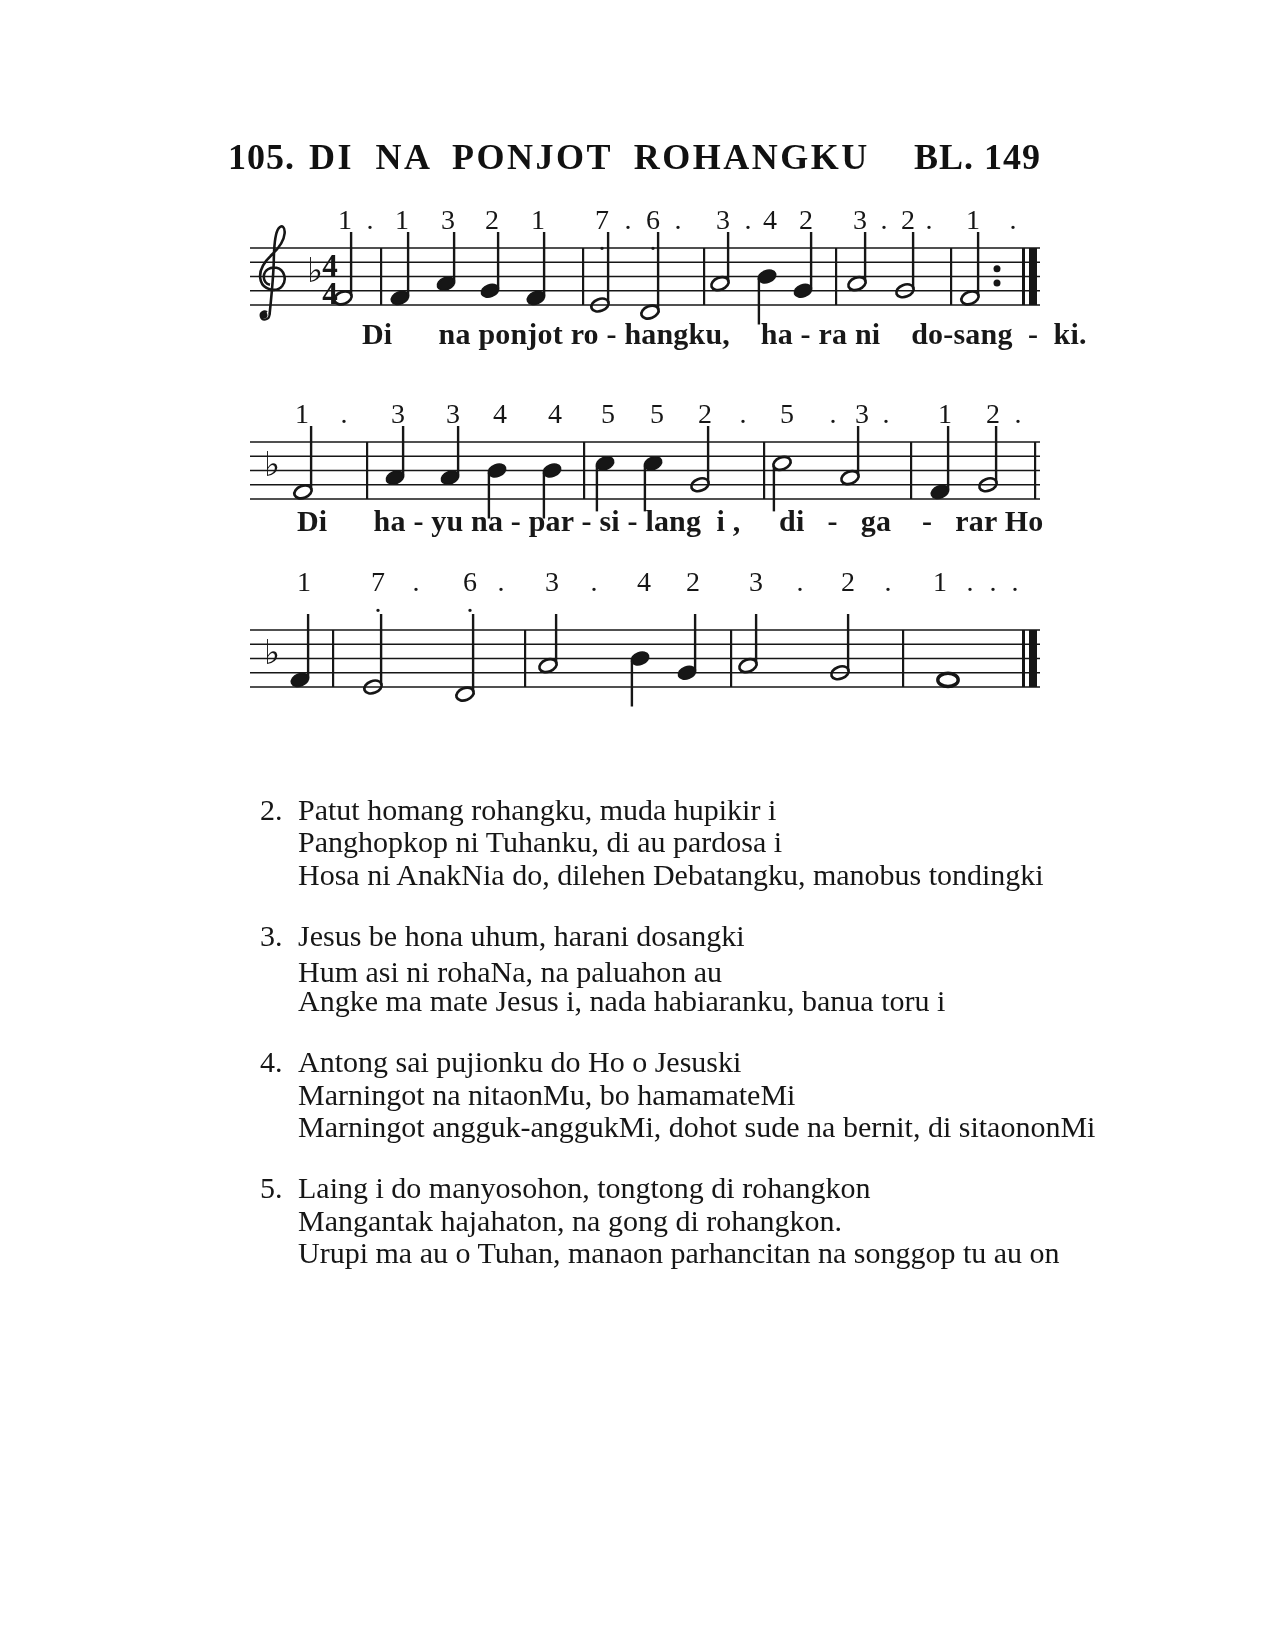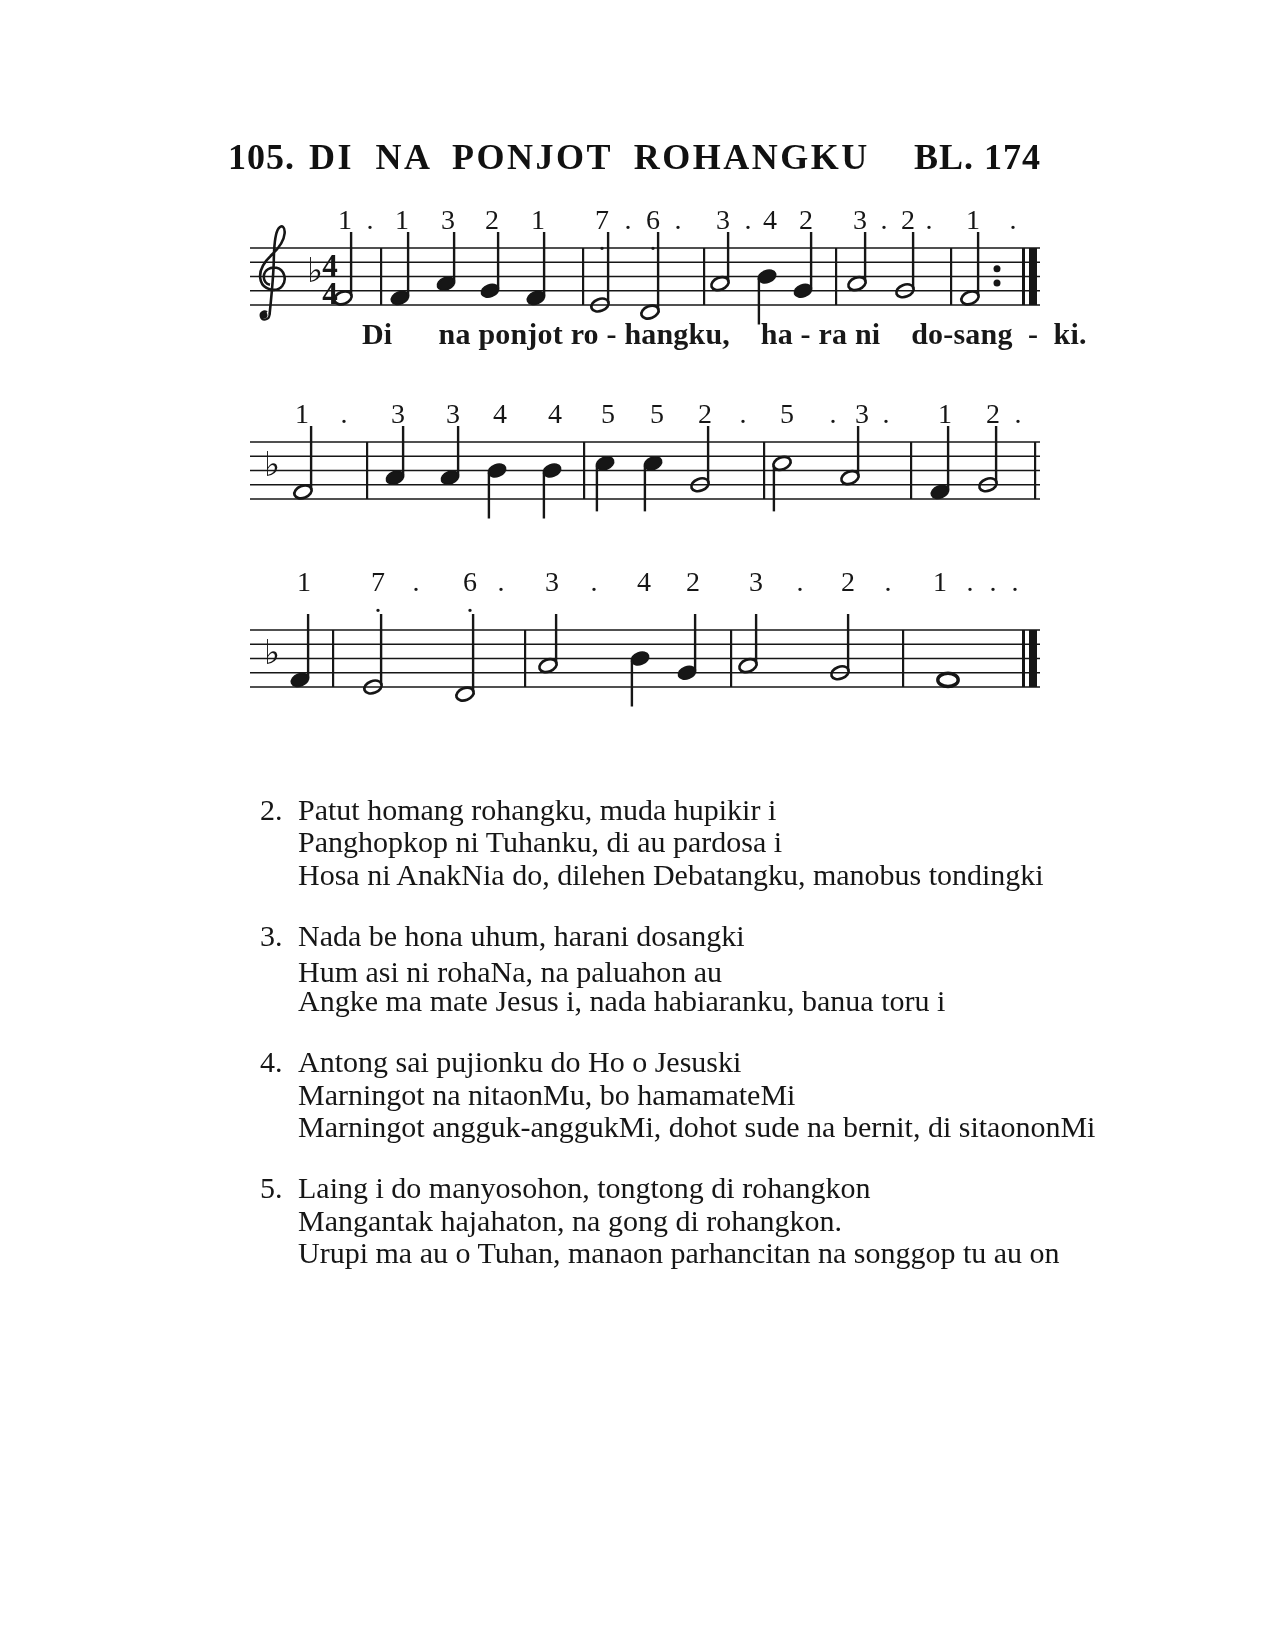--- a/index.html
+++ b/index.html
@@ -18,21 +18,21 @@
          letter-spacing:0.2px;color:#181818;}
   .staff-svg{position:absolute;}
   .verse-num{position:absolute;left:260px;font-size:30px;line-height:33px;}
   .verse-line{position:absolute;left:298px;font-size:30px;line-height:33px;white-space:pre;}
 </style>
 </head>
 <body>
 
 <div class="page">
   <div class="title">
-    <span class="tnum">105.</span><span class="ttl">DI NA PONJOT ROHANGKU</span><span class="tref">BL. 174</span>
+    <span class="tnum">105.</span><span class="ttl">DI NA PONJOT ROHANGKU</span><span class="tref">BL. 149</span>
   </div>
   <div id="music">
       <div class="staff-svg" style="left: 248px; top: 218px;"><svg width="800" height="120" viewBox="0 0 800 120">
           <line x1="2" x2="792" y1="30" y2="30" stroke="#161616" stroke-width="1.6"></line>
           <line x1="2" x2="792" y1="44.25" y2="44.25" stroke="#161616" stroke-width="1.6"></line>
           <line x1="2" x2="792" y1="58.5" y2="58.5" stroke="#161616" stroke-width="1.6"></line>
           <line x1="2" x2="792" y1="72.75" y2="72.75" stroke="#161616" stroke-width="1.6"></line>
           <line x1="2" x2="792" y1="87" y2="87" stroke="#161616" stroke-width="1.6"></line>
           <rect x="132" y="30" width="2.2" height="57" fill="#161616"></rect>
           <rect x="334" y="30" width="2.2" height="57" fill="#161616"></rect>
@@ -214,21 +214,21 @@
           <rect x="774" y="30" width="3" height="57" fill="#161616"></rect>
           <rect x="781" y="30" width="8" height="57" fill="#161616"></rect>
         </svg></div>
     </div>
   <div id="verses">
       <div class="verse-num" style="top: 793px;">2.</div>
       <div class="verse-line" style="top: 793px;">Patut homang rohangku, muda hupikir i</div>
       <div class="verse-line" style="top: 825px;">Panghopkop ni Tuhanku, di au pardosa i</div>
       <div class="verse-line" style="top: 858px;">Hosa ni AnakNia do, dilehen Debatangku, manobus tondingki</div>
       <div class="verse-num" style="top: 919px;">3.</div>
-      <div class="verse-line" style="top: 919px;">Nada be hona uhum, harani dosangki</div>
+      <div class="verse-line" style="top: 919px;">Jesus be hona uhum, harani dosangki</div>
       <div class="verse-line" style="top: 937px; margin-top: 18px;">Hum asi ni rohaNa, na paluahon au</div>
       <div class="verse-line" style="top: 984px;">Angke ma mate Jesus i, nada habiaranku, banua toru i</div>
       <div class="verse-num" style="top: 1045px;">4.</div>
       <div class="verse-line" style="top: 1045px;">Antong sai pujionku do Ho o Jesuski</div>
       <div class="verse-line" style="top: 1077.5px;">Marningot na nitaonMu, bo hamamateMi</div>
       <div class="verse-line" style="top: 1110px;">Marningot angguk-anggukMi, dohot sude na bernit, di sitaononMi</div>
       <div class="verse-num" style="top: 1171px;">5.</div>
       <div class="verse-line" style="top: 1171px;">Laing i do manyosohon, tongtong di rohangkon</div>
       <div class="verse-line" style="top: 1203.5px;">Mangantak hajahaton, na gong di rohangkon.</div>
       <div class="verse-line" style="top: 1236px;">Urupi ma au o Tuhan, manaon parhancitan na songgop tu au on</div>
@@ -264,20 +264,21 @@
     <span class="num-label" style="left: 657px; top: 399px;">5</span>
     <span class="num-label" style="left: 705px; top: 399px;">2</span>
     <span class="num-label" style="left: 743px; top: 399px;">.</span>
     <span class="num-label" style="left: 787px; top: 399px;">5</span>
     <span class="num-label" style="left: 833px; top: 399px;">.</span>
     <span class="num-label" style="left: 862px; top: 399px;">3</span>
     <span class="num-label" style="left: 886px; top: 399px;">.</span>
     <span class="num-label" style="left: 945px; top: 399px;">1</span>
     <span class="num-label" style="left: 993px; top: 399px;">2</span>
     <span class="num-label" style="left: 1018px; top: 399px;">.</span>
+    <div class="lyric" style="left: 297px; top: 504px;">Di      ha - yu na - par - si - lang  i ,     di   -   ga    -   rar Ho</div>
     <span class="num-label" style="left: 304px; top: 567px;">1</span>
     <span class="num-label" style="left: 378px; top: 567px;">7<i class="db">.</i></span>
     <span class="num-label" style="left: 416px; top: 567px;">.</span>
     <span class="num-label" style="left: 470px; top: 567px;">6<i class="db">.</i></span>
     <span class="num-label" style="left: 501px; top: 567px;">.</span>
     <span class="num-label" style="left: 552px; top: 567px;">3</span>
     <span class="num-label" style="left: 594px; top: 567px;">.</span>
     <span class="num-label" style="left: 644px; top: 567px;">4</span>
     <span class="num-label" style="left: 693px; top: 567px;">2</span>
     <span class="num-label" style="left: 756px; top: 567px;">3</span>

